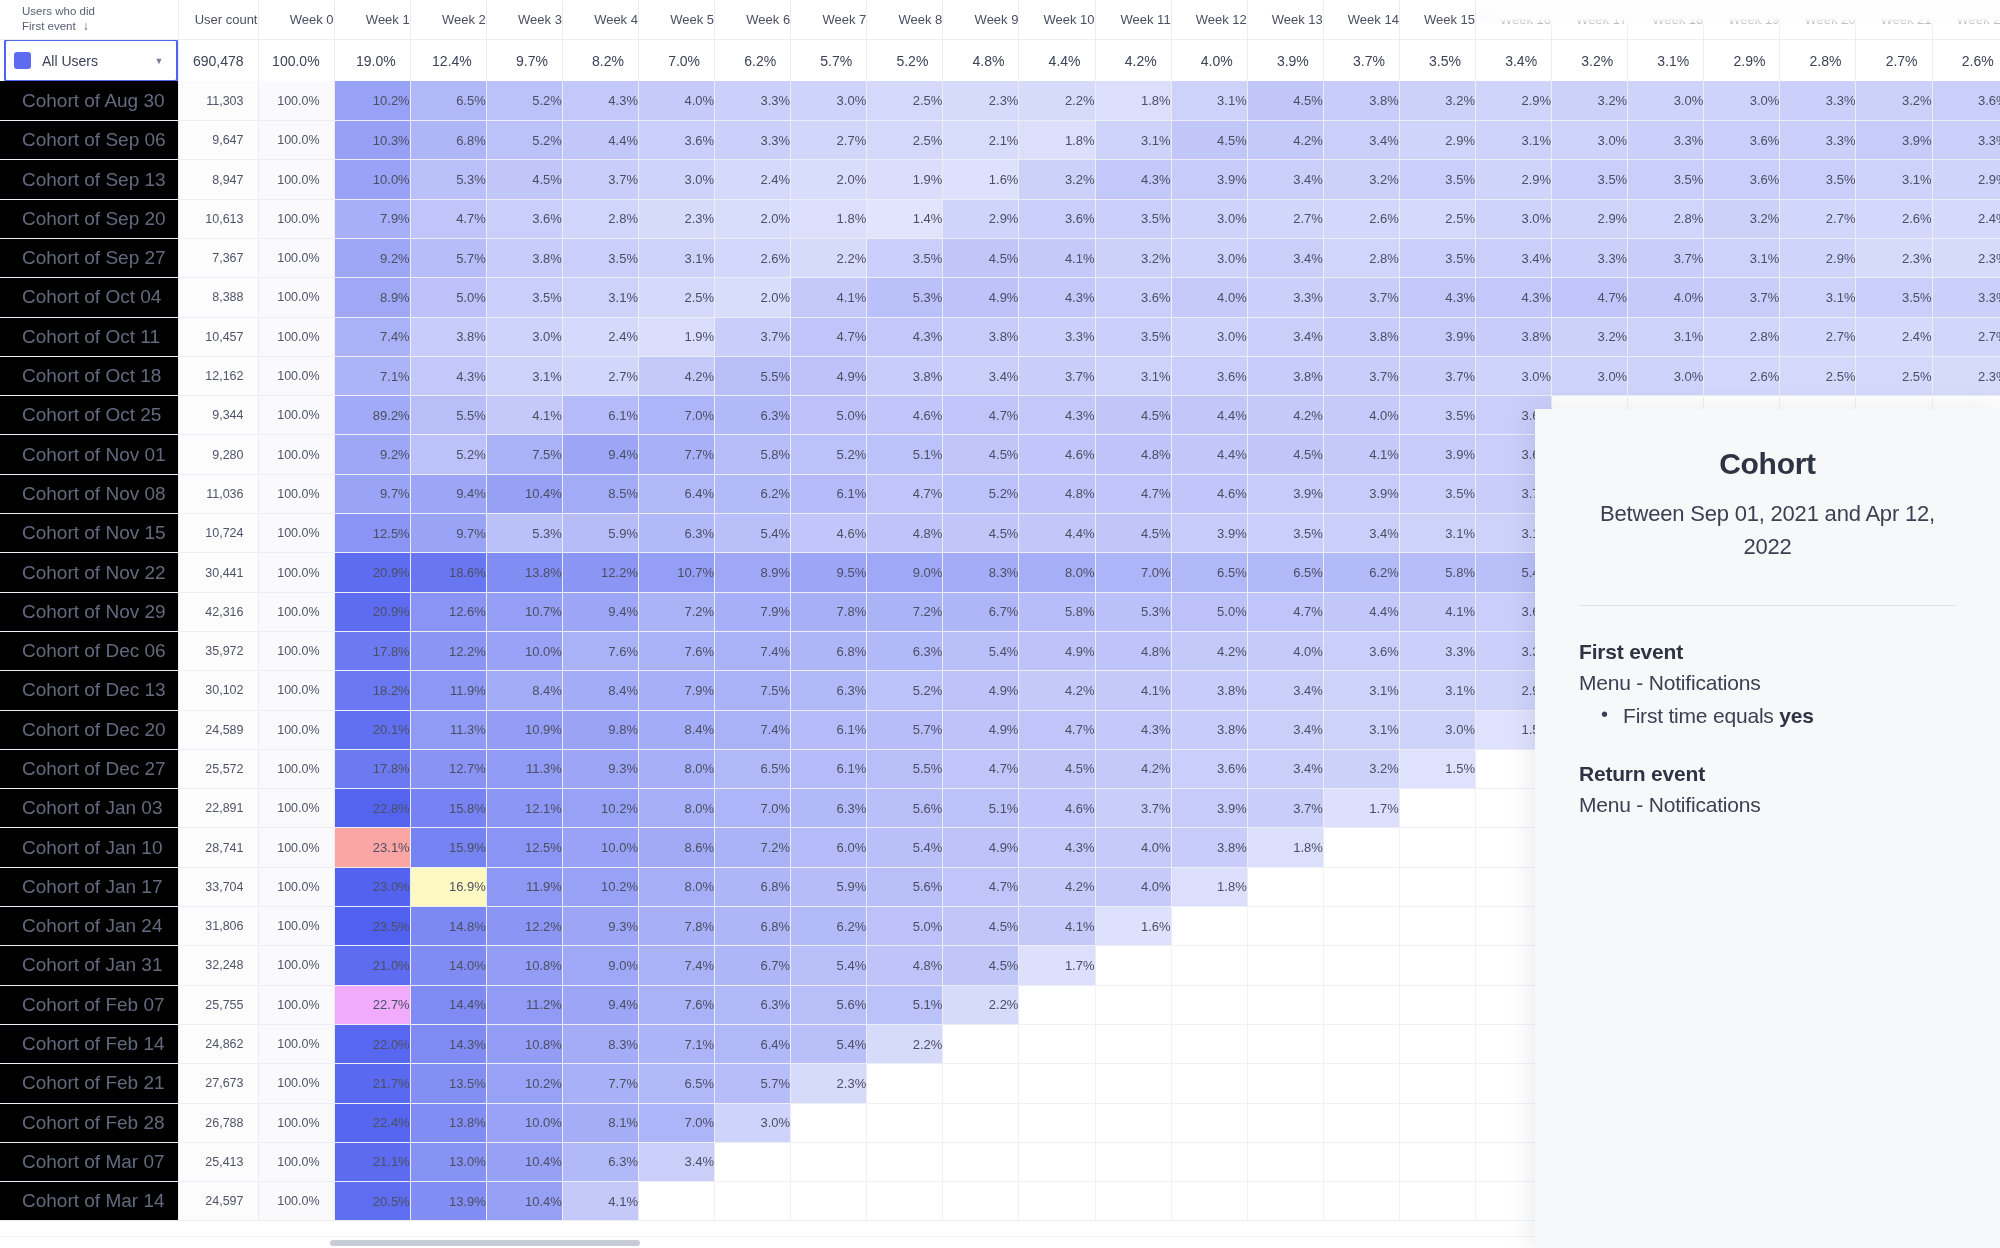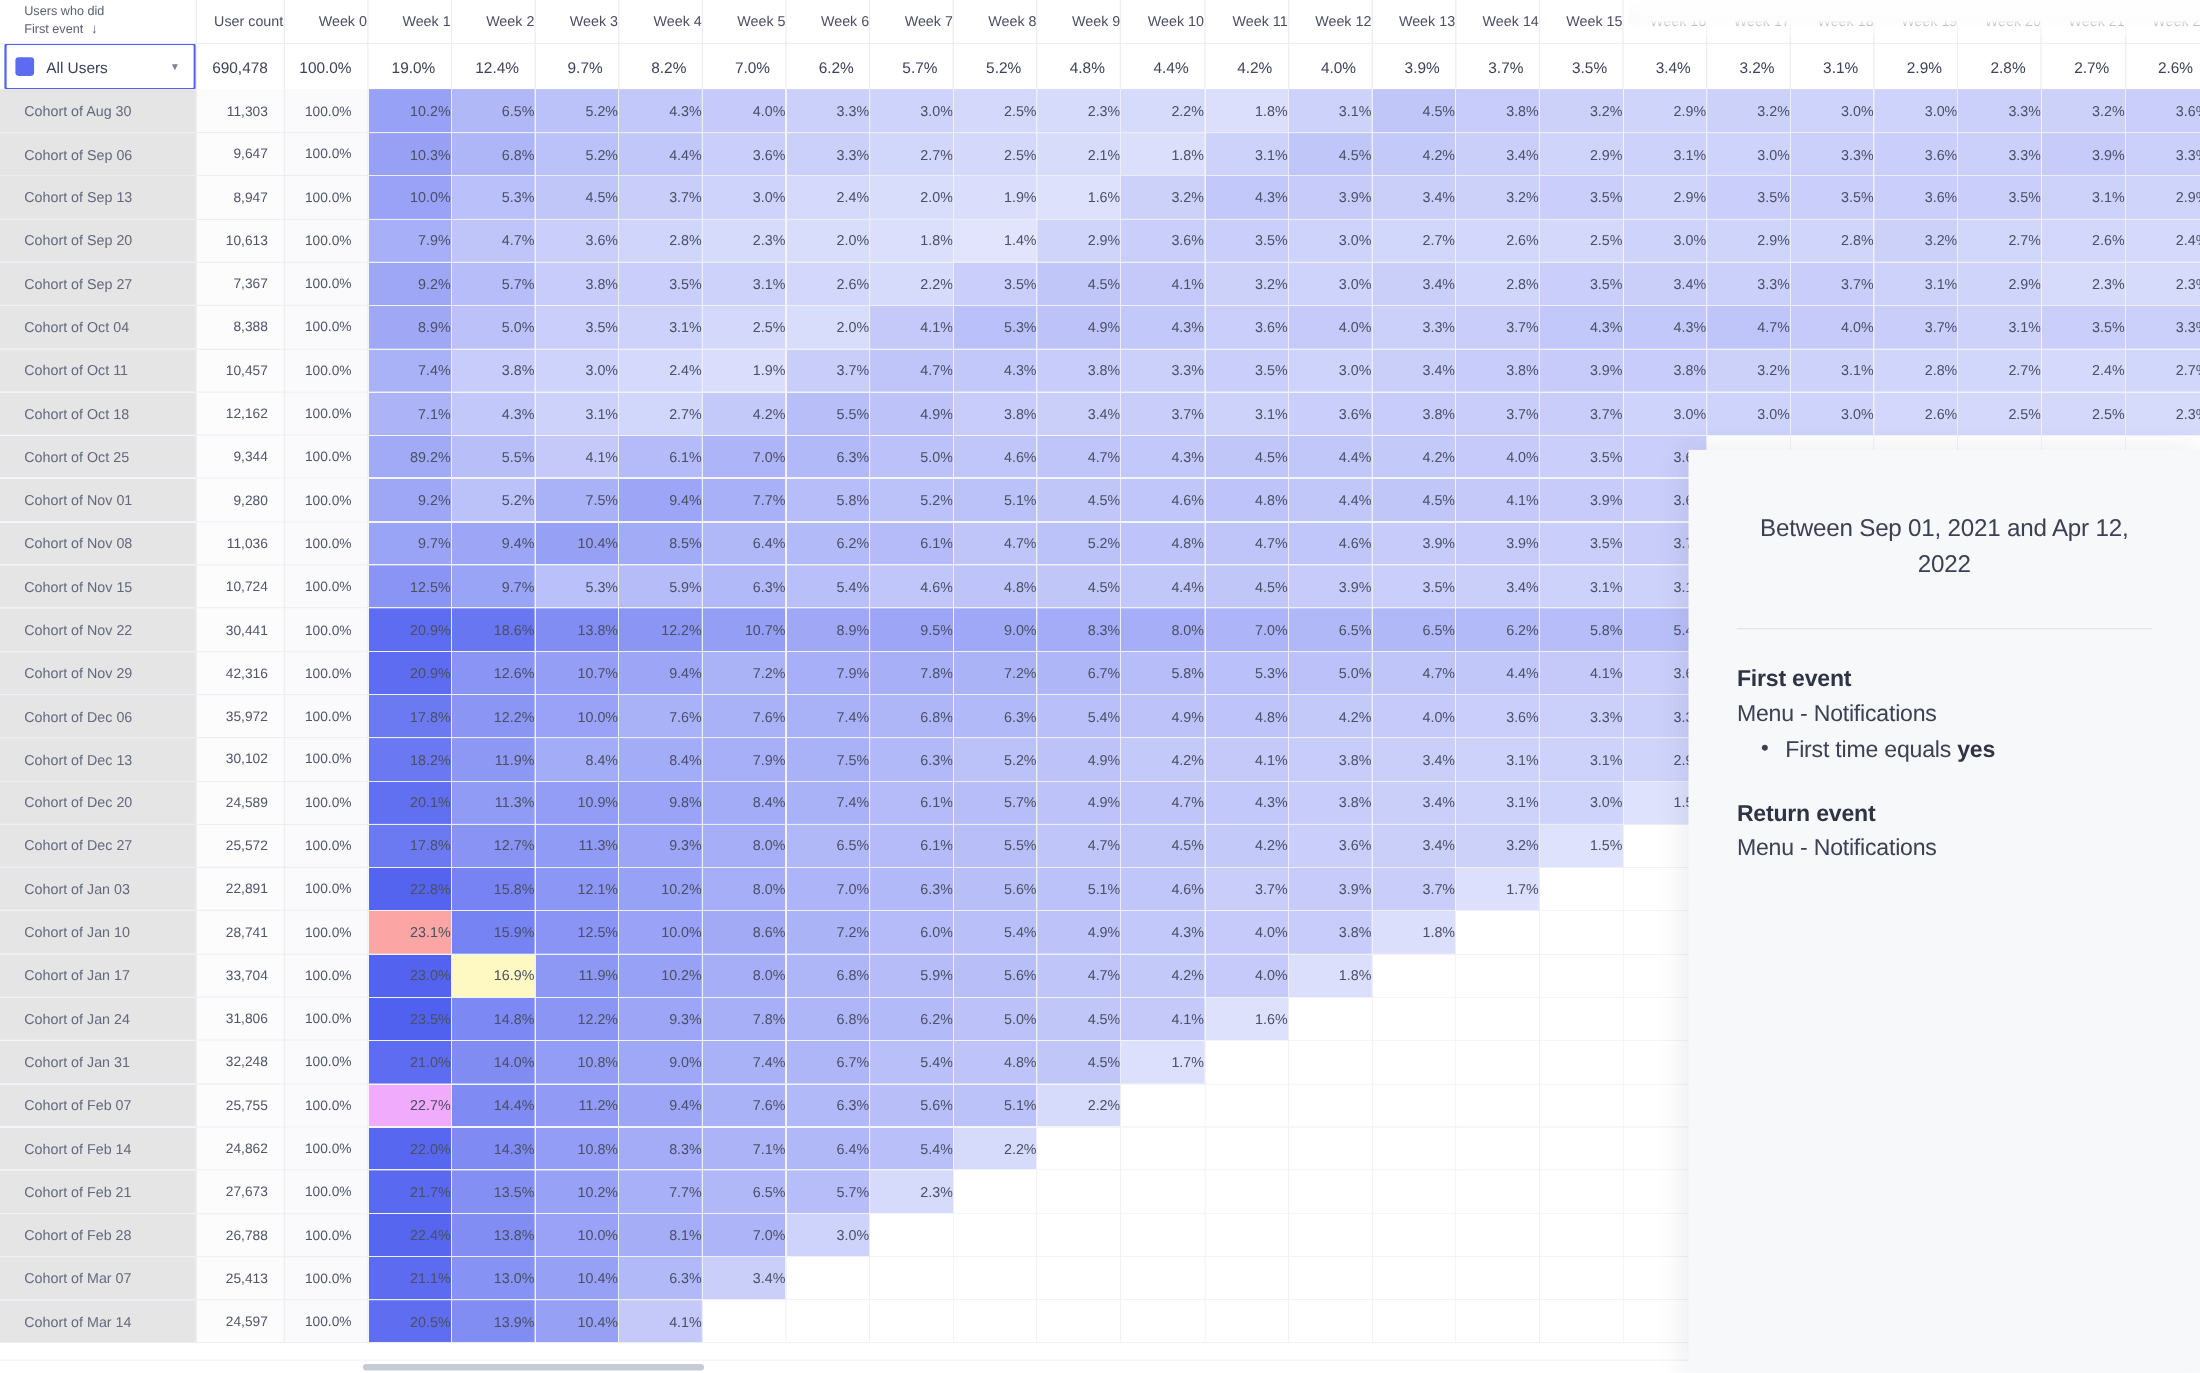--- a/index.html
+++ b/index.html
@@ -79,23 +79,23 @@
   .summary-wrap { position: relative; }
   .summary-wrap::after {
     content:""; position:absolute; left:4px; right:0px; top:-1px; bottom:-1px;
     border:2px solid #5162f0; border-radius:3px; pointer-events:none;
   }
 
   
   tbody tr.crow td.lbl {
     text-align: left;
     padding-left: 22px;
-    font-size: 13px;
+    font-size: 19px;
     color: #646a7e;
-    background: #e5e5e5;
+    background: #000000;
   }
   tbody tr.crow td.cnt {
     padding-right: 14px;
     background: #fcfcfd;
     color: #4f5569;
     font-size: 12.5px;
   }
   tbody tr.crow td.w0 {
     padding-right: 14px;
     background: #fafafc;
@@ -1062,20 +1062,21 @@
       </tbody>
   </table>
 
   <div id="top-fade"></div>
   <div id="header-dim"></div>
   <div id="bottom-bar">
     <div id="hscroll"></div>
   </div>
 
   <aside id="panel">
+    <div class="p-title">Cohort</div>
     <div class="p-sub">Between Sep 01, 2021 and Apr 12, 2022</div>
     <hr>
     <div class="p-block">
       <div class="p-h">First event</div>
       <div class="p-v">Menu - Notifications</div>
       <ul class="p-bullets">
         <li><span>First time equals </span><b>yes</b></li>
       </ul>
     </div>
     <div class="p-block">

